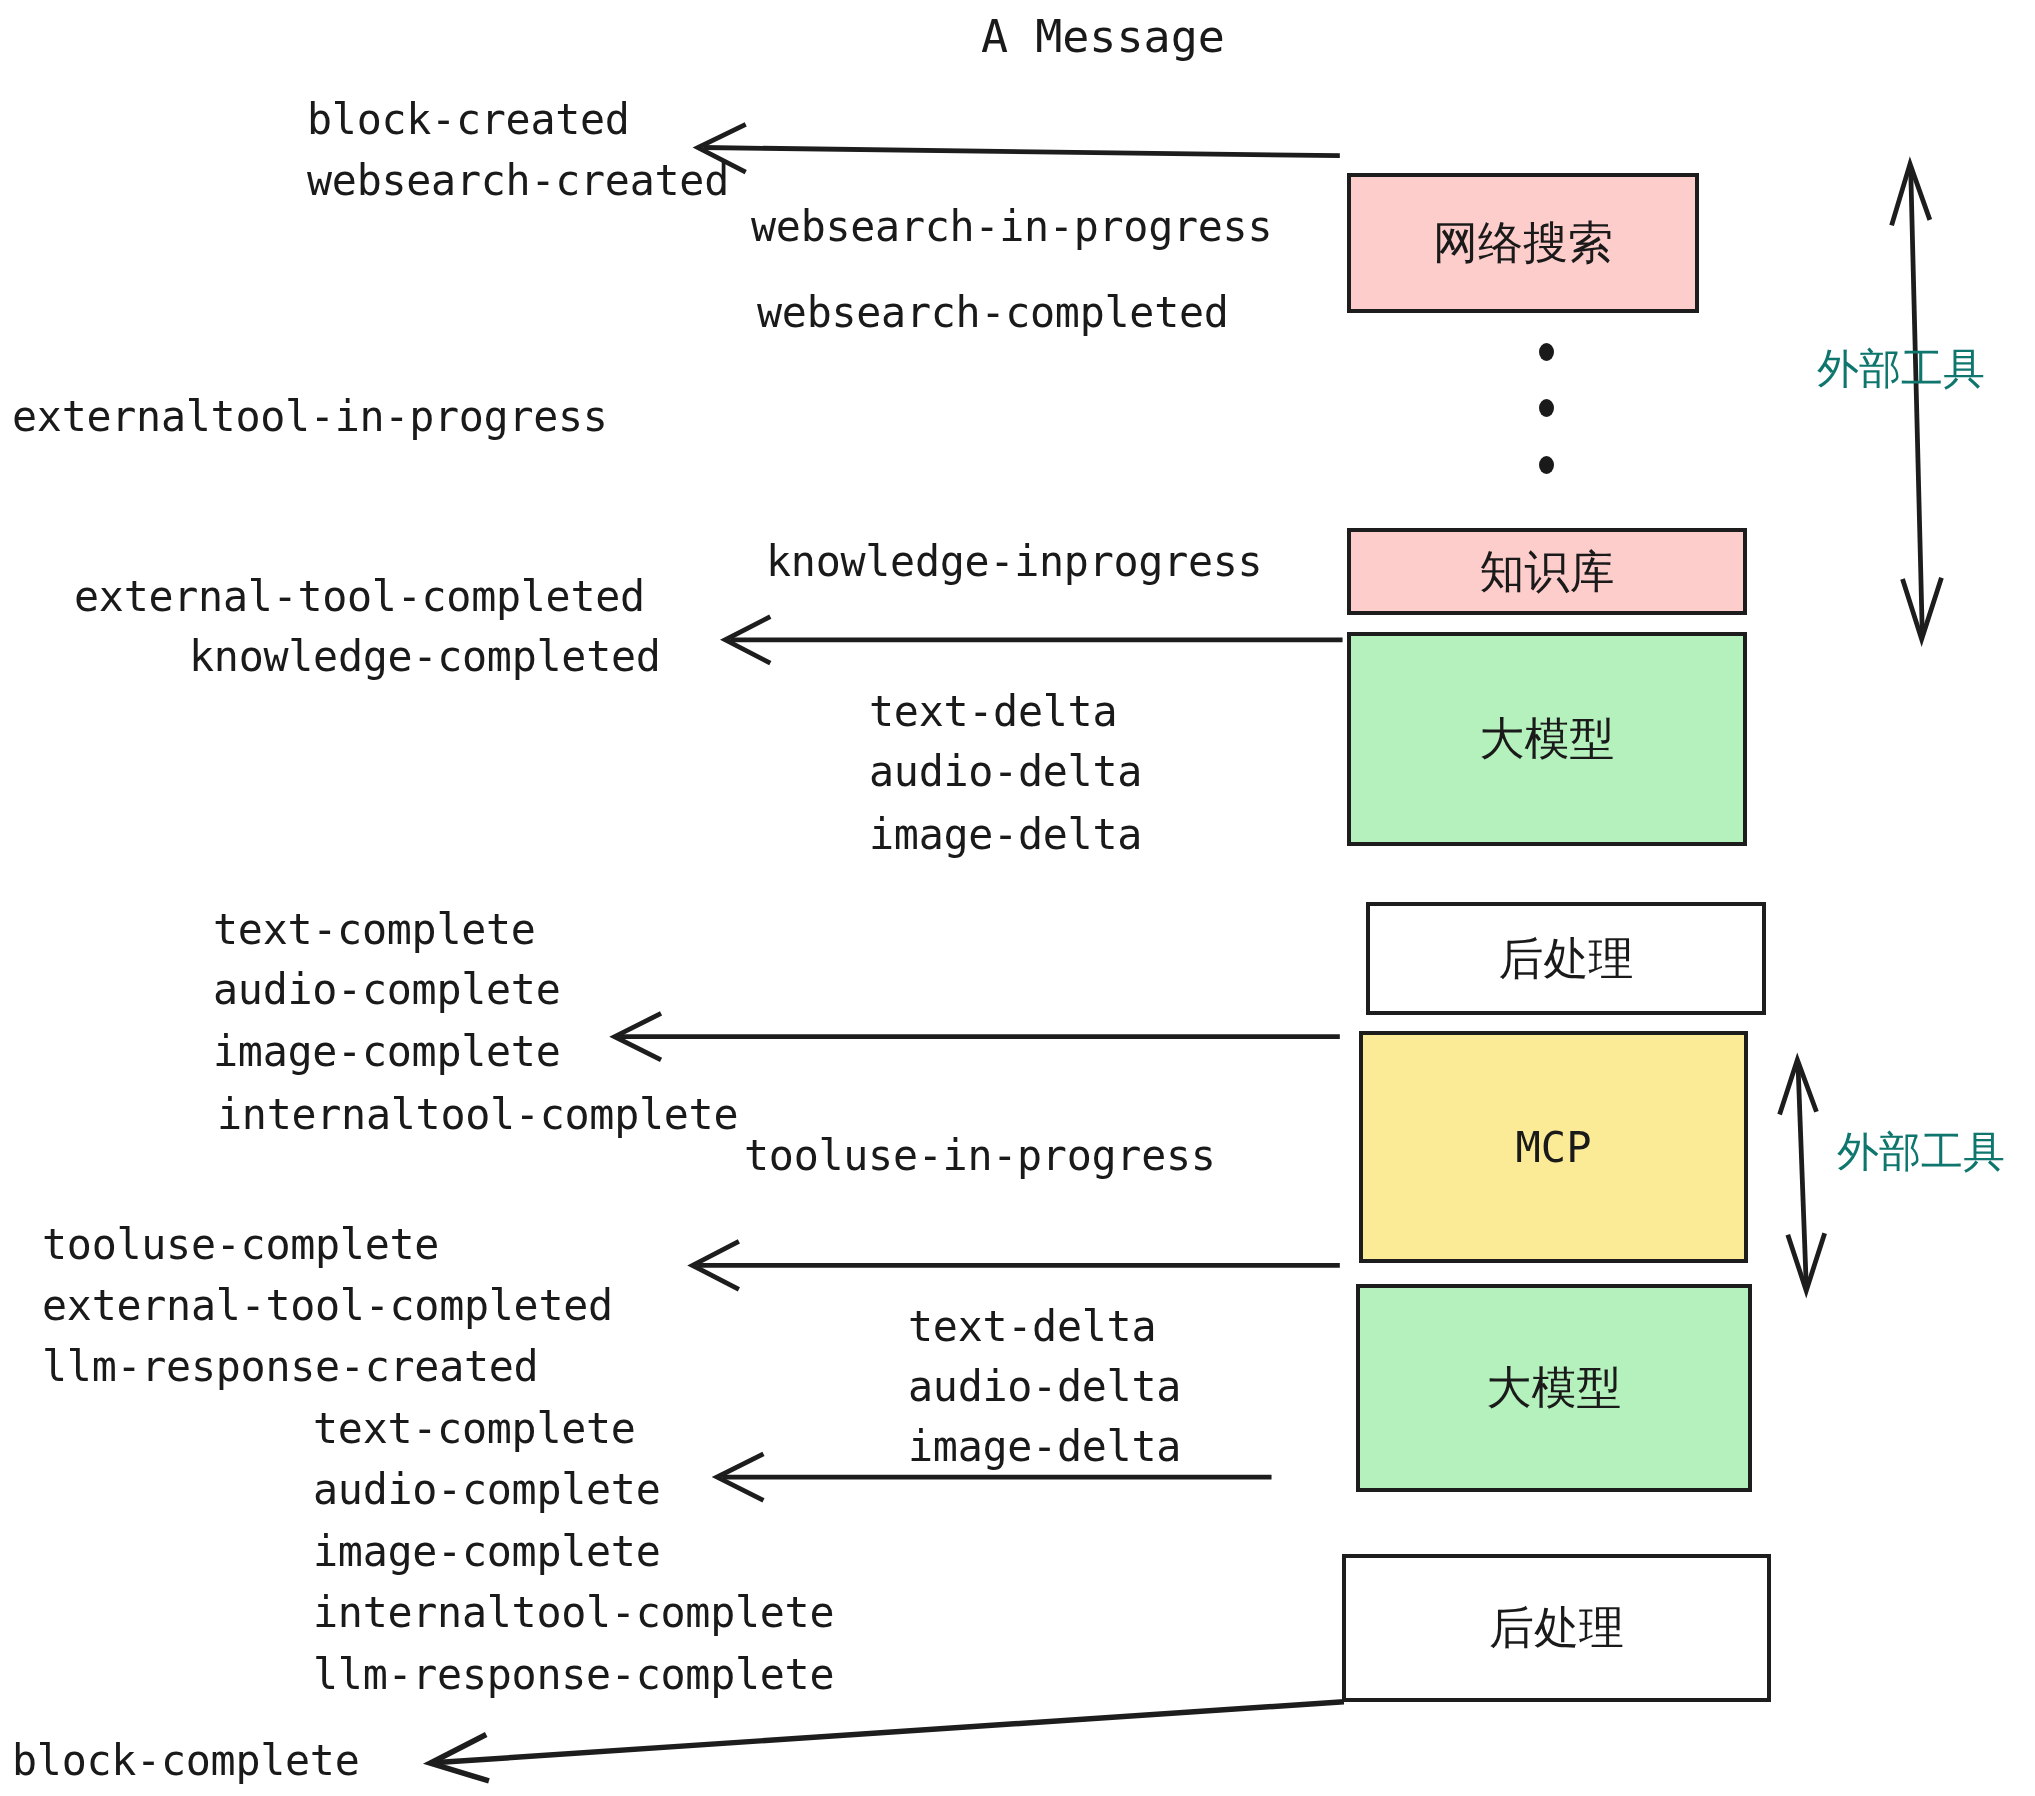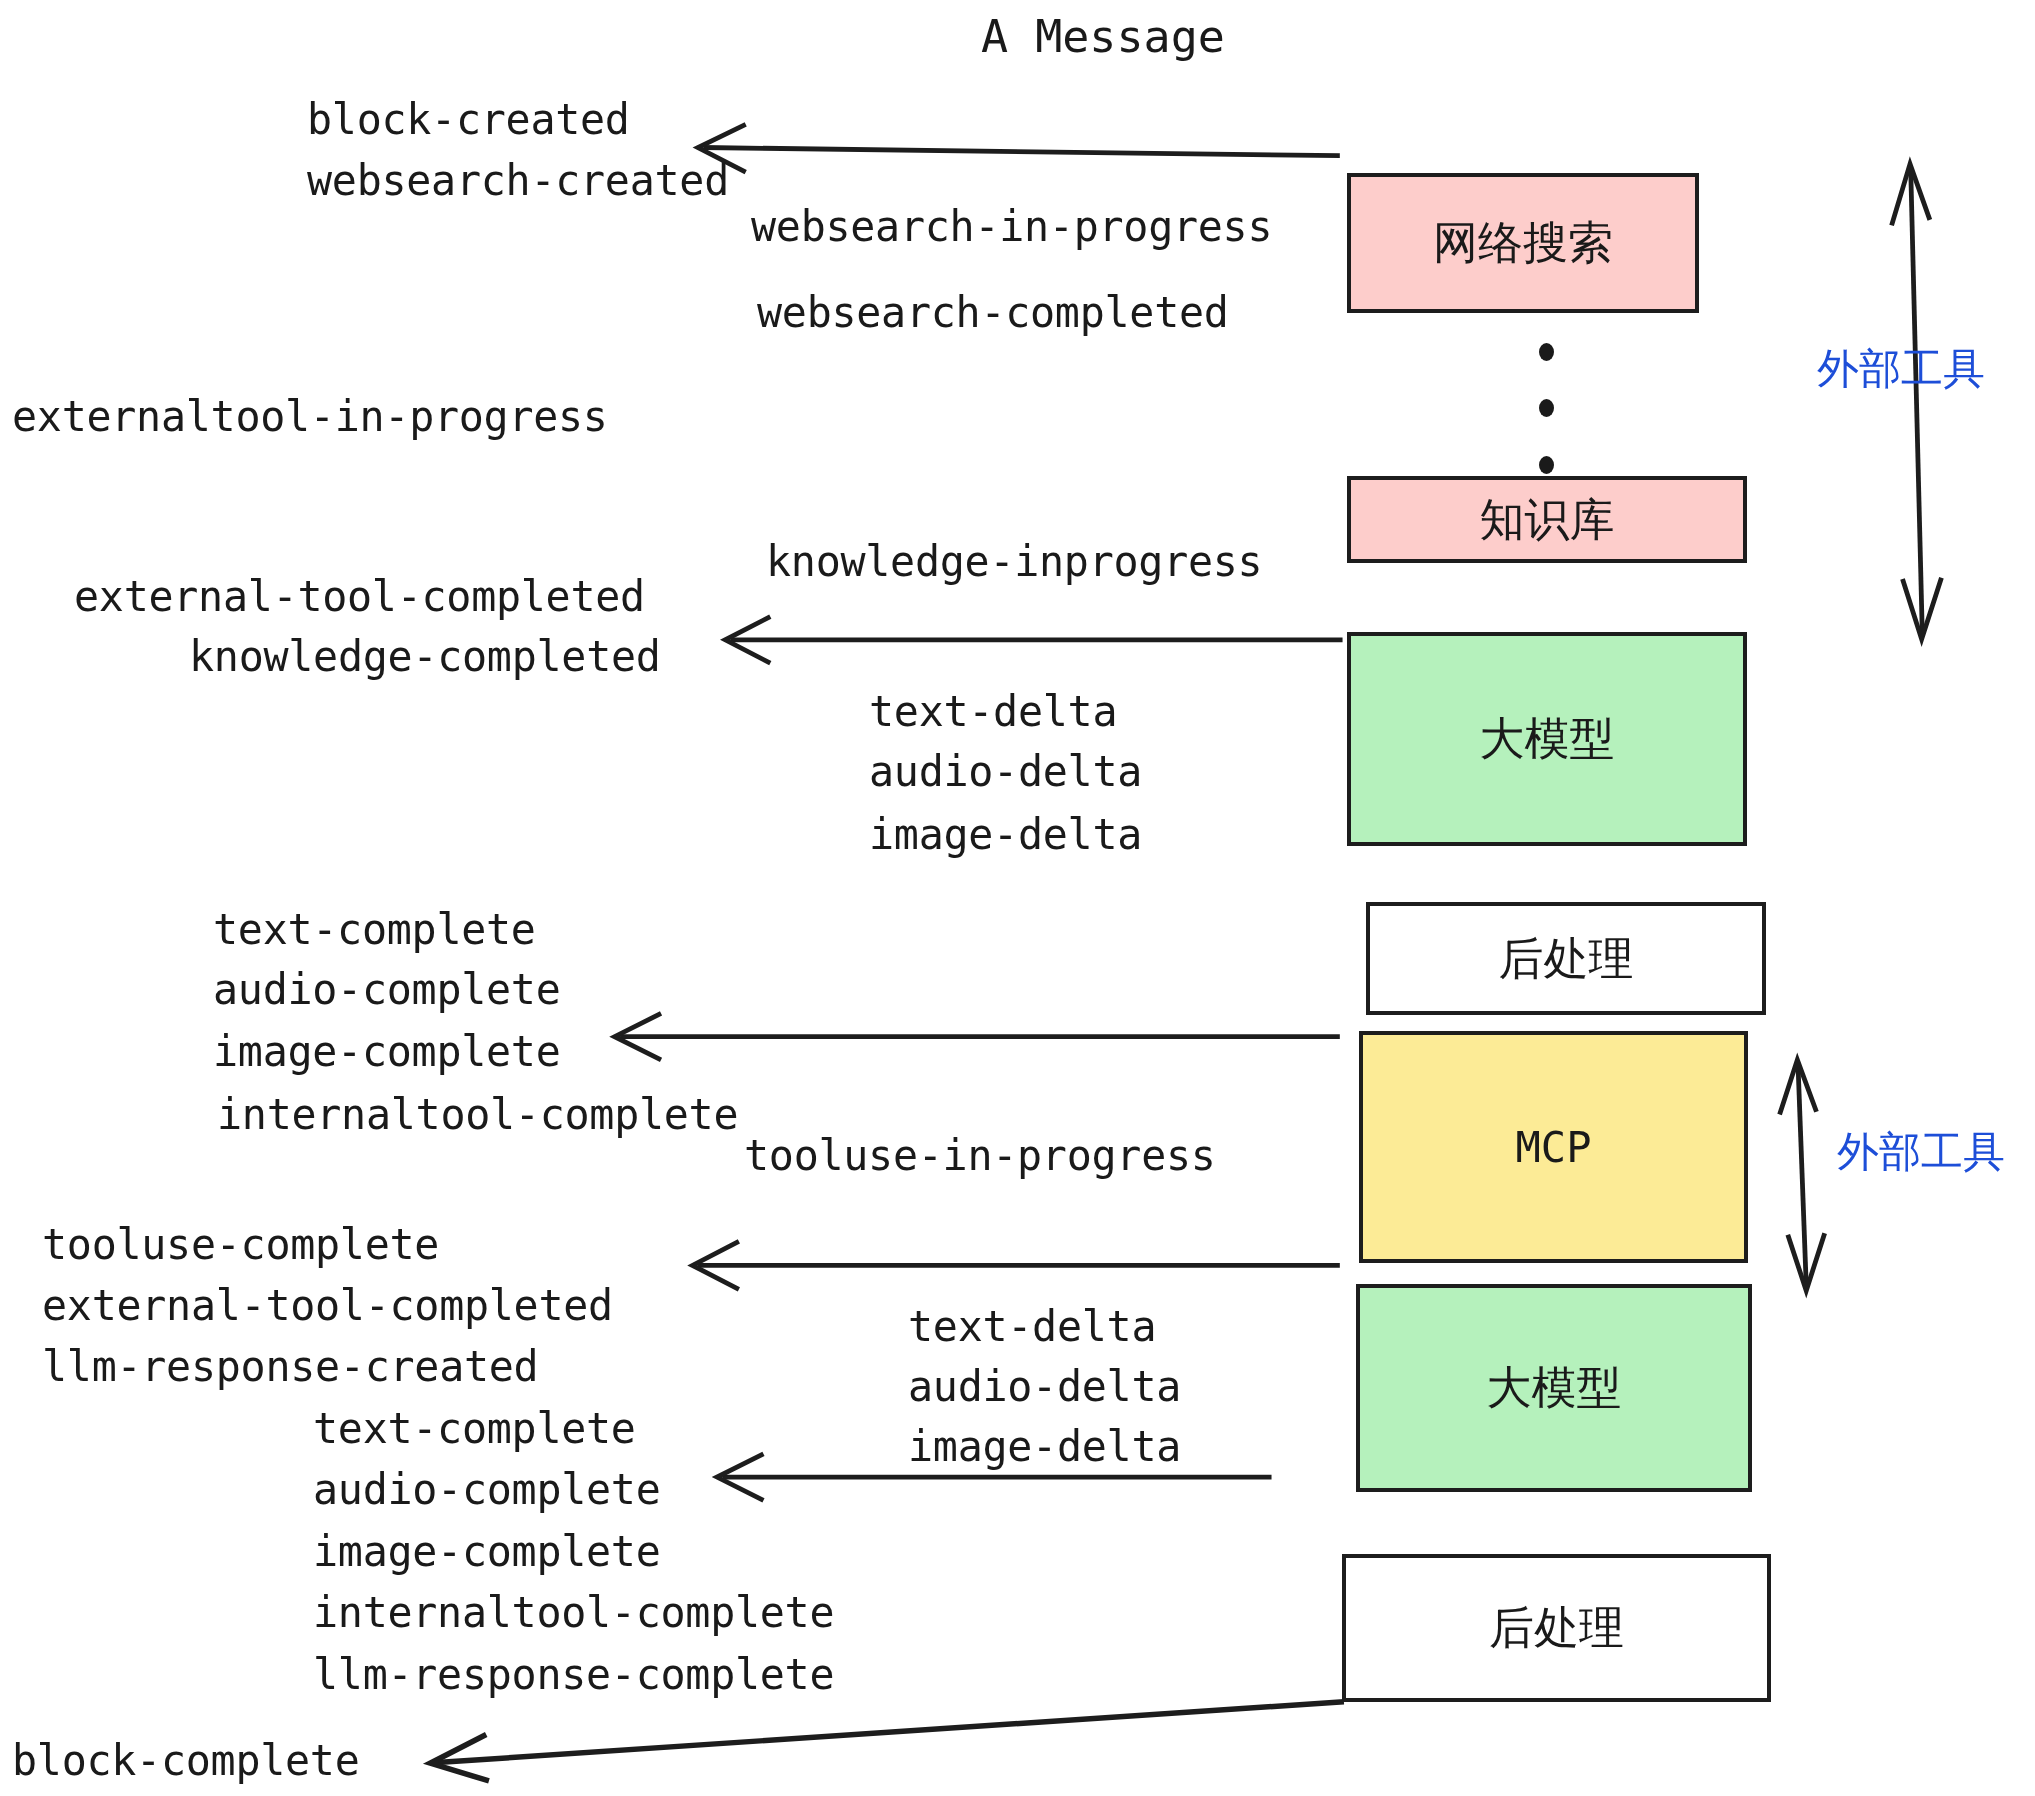--- a/index.html
+++ b/index.html
@@ -41,21 +41,21 @@
     color:#1a1a1a;
   }
   .box.mcp{
     font-family:"DejaVu Sans Mono","Liberation Mono",monospace;
     font-size:42px;
   }
   .cnlbl{
     position:absolute;
     font-family:"DejaVu Sans","Liberation Sans",sans-serif;
     font-size:42px;
-    color:#1d4ed8;
+    color:#0f766e;
     white-space:pre;
   }
   svg.overlay{
     position:absolute;left:0;top:0;
     width:2035px;height:1796px;
     pointer-events:none;
   }
   .dot{
     position:absolute;
     width:15px;height:18px;
@@ -116,21 +116,21 @@
   </svg>
 
   <div class="dot" style="left:1539px; top:343px;"></div>
   <div class="dot" style="left:1539px; top:399px;"></div>
   <div class="dot" style="left:1539px; top:456px;"></div>
 
   <div class="box" style="left:1347px; top:173px; width:352px; height:140px; background:#fdcdcb;">
     <span>网络搜索</span>
   </div>
 
-  <div class="box" style="left:1347px; top:476px; width:400px; height:87px; background:#fdcdcb;">
+  <div class="box" style="left:1347px; top:528px; width:400px; height:87px; background:#fdcdcb;">
     <span>知识库</span>
   </div>
 
   <div class="box" style="left:1347px; top:632px; width:400px; height:214px; background:#b5f1bc;">
     <span>大模型</span>
   </div>
 
   <div class="box" style="left:1366px; top:902px; width:400px; height:113px; background:#ffffff; border-width:4.1px;">
     <span>后处理</span>
   </div>

